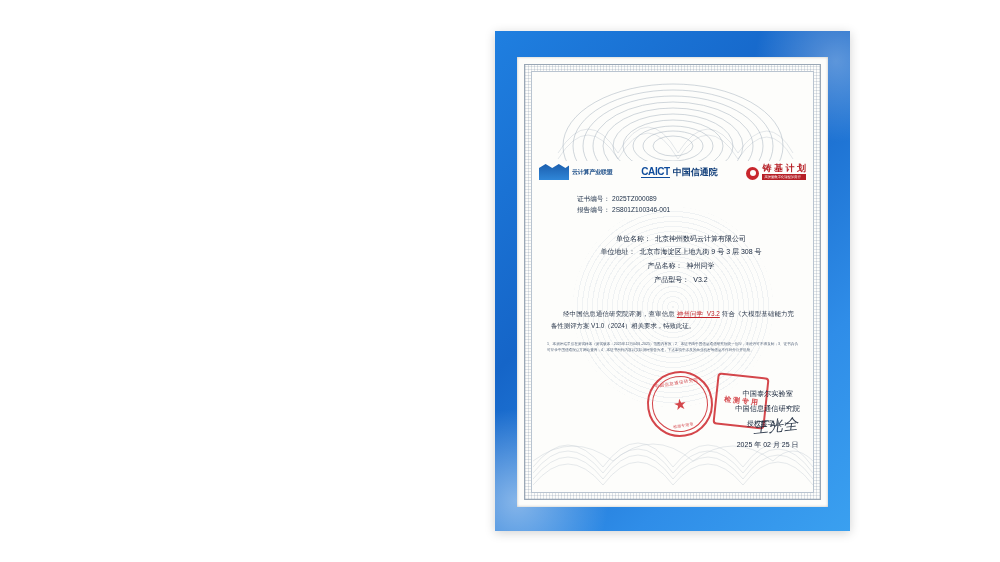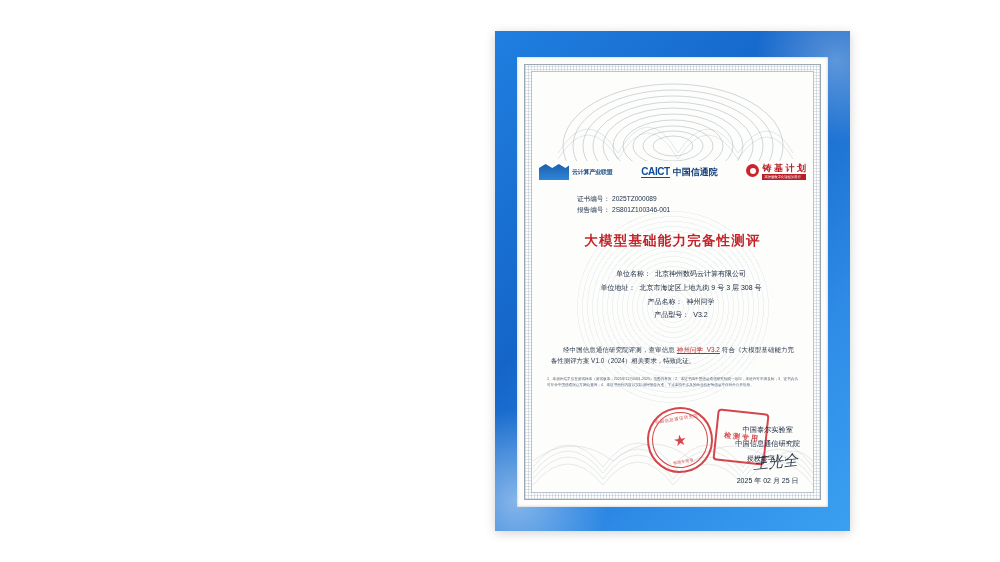--- a/index.html
+++ b/index.html
@@ -166,21 +166,21 @@
   }
   .logo-mid .caict-cn {
     font-size: 9px;
     color: #123f7a;
     font-weight: bold;
     white-space: nowrap;
     font-family: Liberation Serif, serif;
   }
   .logo-right {
     display: flex;
-    align-items: flex-start;
+    align-items: flex-end;
     gap: 3px;
   }
   .logo-right .zj-mark {
     width: 13px;
     height: 13px;
     border-radius: 50%;
     background: #c8262c;
     position: relative;
   }
   .logo-right .zj-mark::after {
@@ -456,21 +456,20 @@
             <span class="lbl">证书编号：</span>
             <span class="val">2025TZ000089</span>
           </div>
           <div class="row">
             <span class="lbl">报告编号：</span>
             <span class="val">2S801Z100346-001</span>
           </div>
         </div>
 
         <div class="titles">
-          <div class="title-sub">大模型基础能力完备性测评</div>
         </div>
 
         <div class="fields">
           <div class="f-row">
             <span class="f-lbl">单位名称：</span>
             <span class="f-val">北京神州数码云计算有限公司</span>
           </div>
           <div class="f-row">
             <span class="f-lbl">单位地址：</span>
             <span class="f-val">北京市海淀区上地九街 9 号 3 层 308 号</span>

